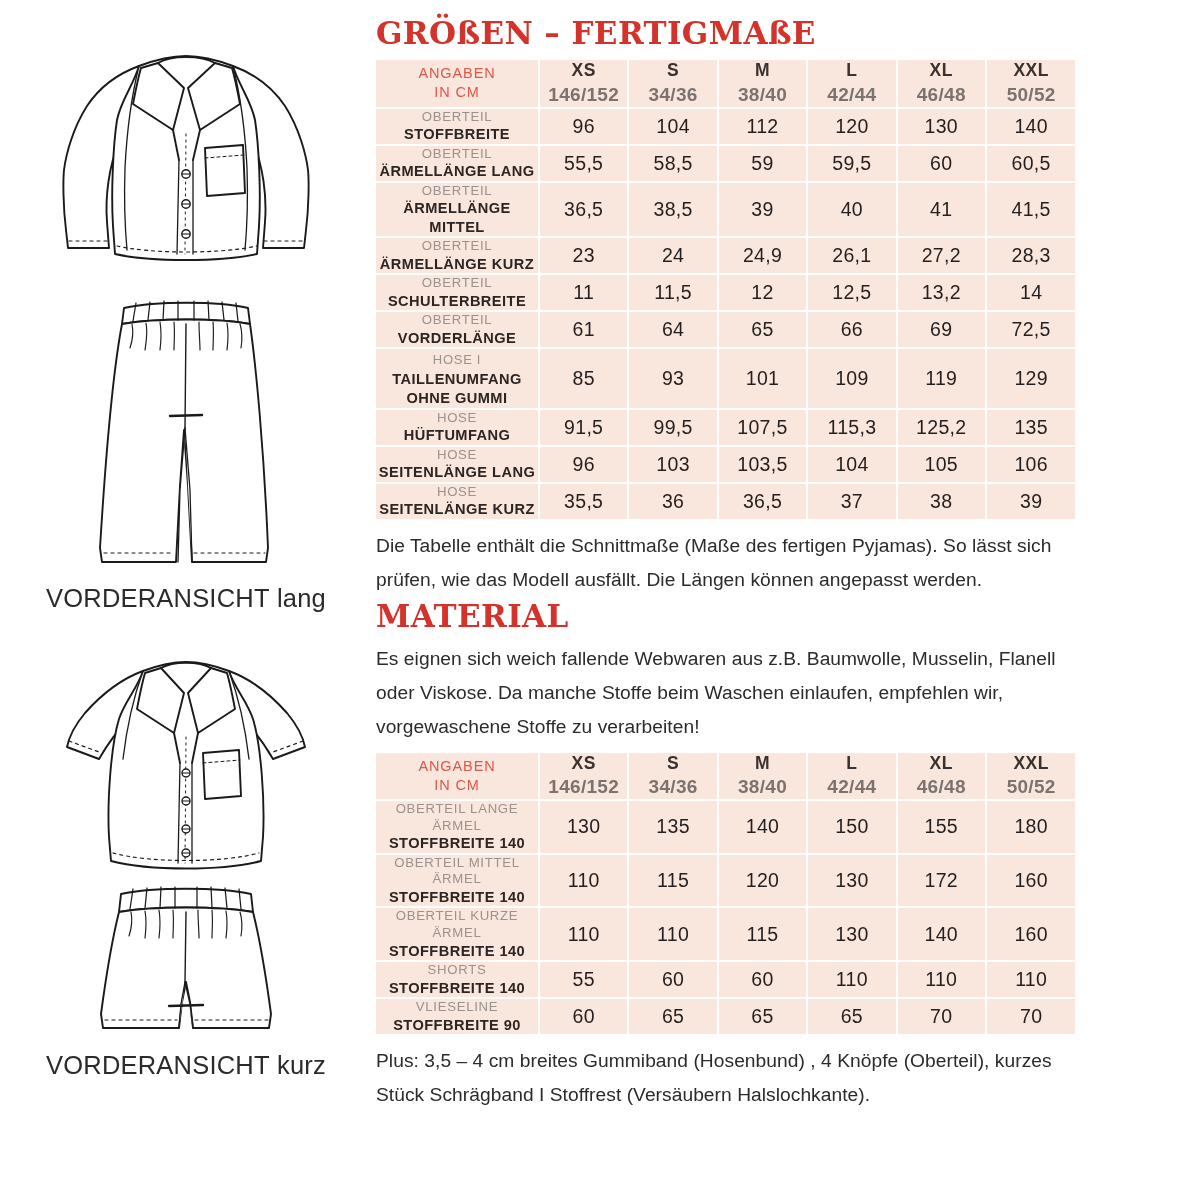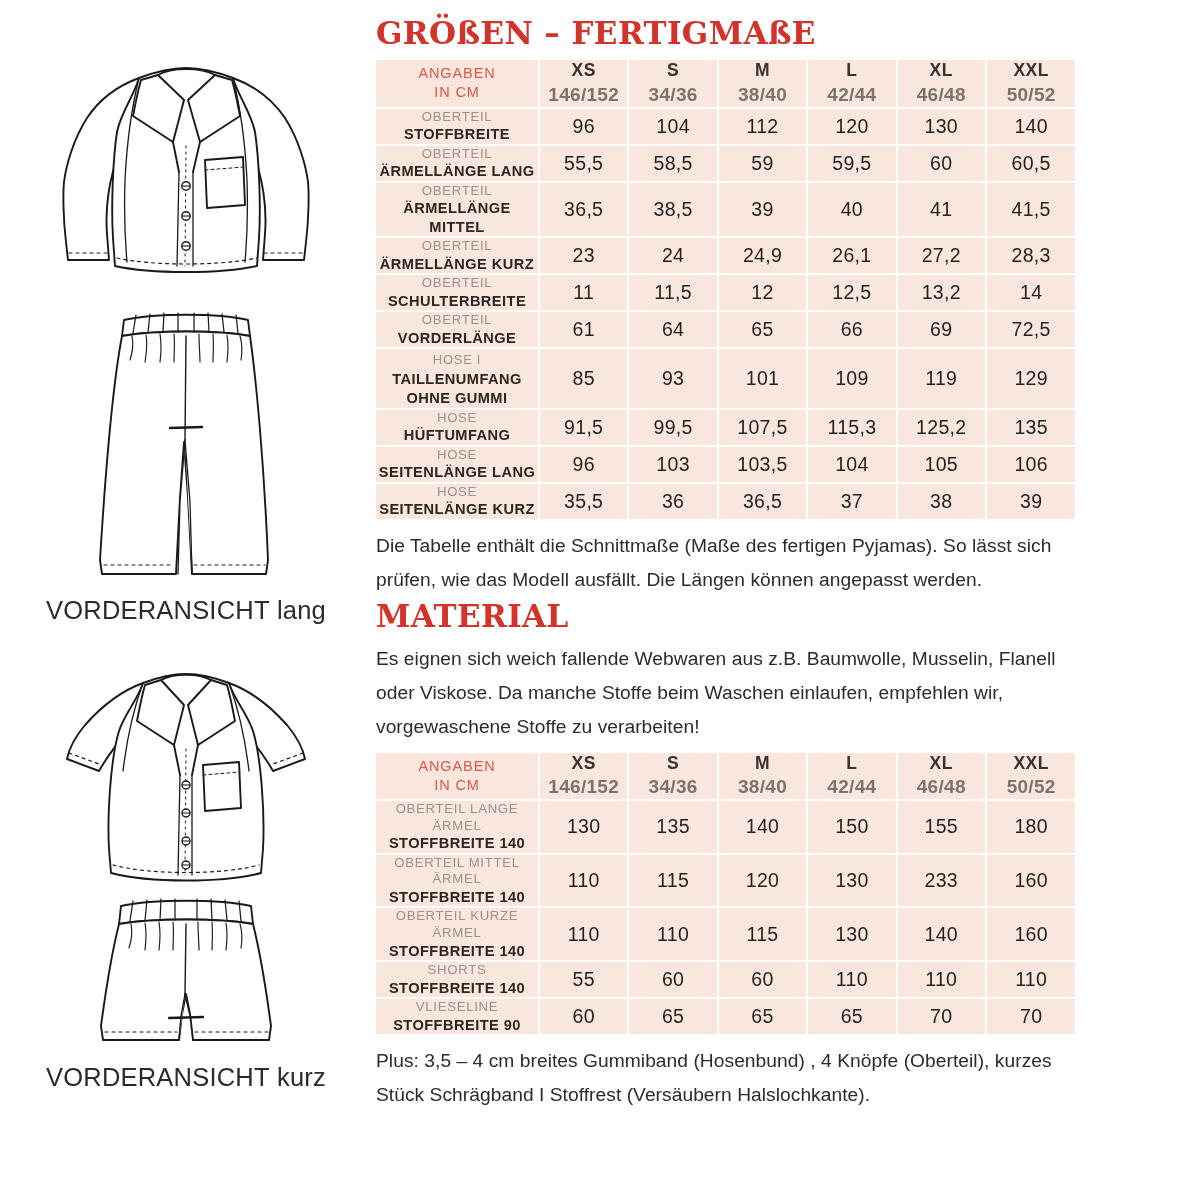--- a/index.html
+++ b/index.html
@@ -11,21 +11,21 @@
     color: #231f20;
     overflow: hidden;
   }
   .page { position: relative; width: 1200px; height: 1200px; display: flex; }
 
   
   .left-col {
     width: 372px; height: 1108px;
     display: flex; flex-direction: column;
     align-items: center;
-    padding-top: 20px;
+    padding-top: 8px;
   }
   .fig-block { display: flex; flex-direction: column; align-items: center; }
   .fig-caption {
     font-size: 25.5px; letter-spacing: 0.2px;
     color: #2b2b2b; font-weight: 400;
     margin-top: 4px; white-space: nowrap;
   }
   .fig-caption .lc { }
   svg.draw { display: block; }
 
@@ -571,21 +571,21 @@
           </tr>
           <tr>
             <td class="row-label">
               <span class="l1">OBERTEIL MITTEL ÄRMEL</span>
               <span class="l2">STOFFBREITE 140</span>
             </td>
             <td class="cell-val">110</td>
             <td class="cell-val">115</td>
             <td class="cell-val">120</td>
             <td class="cell-val">130</td>
-            <td class="cell-val">233</td>
+            <td class="cell-val">172</td>
             <td class="cell-val">160</td>
           </tr>
           <tr>
             <td class="row-label">
               <span class="l1">OBERTEIL KURZE ÄRMEL</span>
               <span class="l2">STOFFBREITE 140</span>
             </td>
             <td class="cell-val">110</td>
             <td class="cell-val">110</td>
             <td class="cell-val">115</td>

